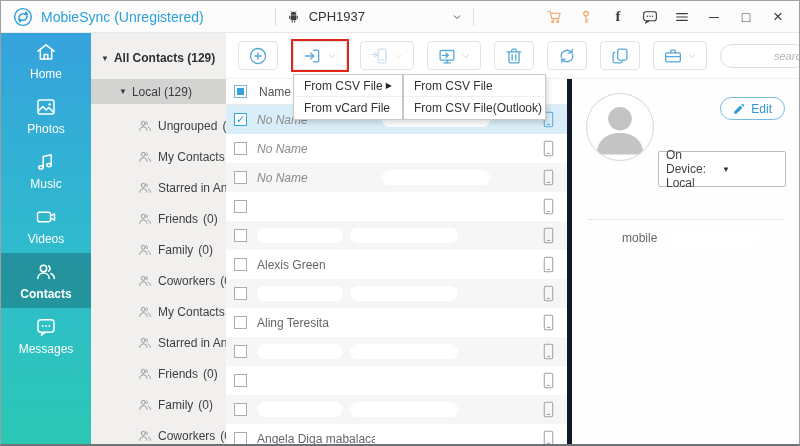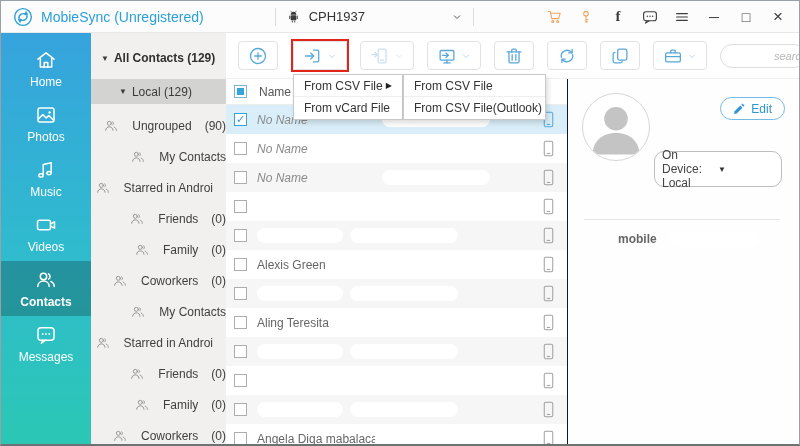--- a/index.html
+++ b/index.html
@@ -19,36 +19,36 @@
   .dev-gap { width:70px; }
   .tb-right { display:flex; align-items:center; gap:14px; padding-right:12px; }
   .tb-btn { display:flex; align-items:center; justify-content:center; width:18px; height:18px; cursor:pointer; }
   .fb-f { font-size:15px; font-weight:bold; color:#3c3c3c; font-family:"Liberation Serif",serif; }
   .winglyph { font-size:14px; color:#3c3c3c; line-height:1; }
 
   
   .body { display:flex; height:413px; }
 
   
-  .sidebar { width:90px; flex:0 0 90px; background:linear-gradient(180deg,#36a3dd 0%,#2fbccd 55%,#2bc7b4 100%); padding-top:8px; }
+  .sidebar { width:90px; flex:0 0 90px; background:linear-gradient(180deg,#36a3dd 0%,#2fbccd 55%,#2bc7b4 100%); padding-top:0; }
   .side-item { height:55px; display:flex; flex-direction:column; align-items:center; justify-content:center; gap:3px; cursor:pointer; }
   .side-item.active { background:rgba(0,0,0,0.22);font-weight:bold; }
   .side-label { color:#fff; font-size:12px; }
   .side-item svg { stroke:#fff; fill:none; stroke-width:1.5; stroke-linecap:round; stroke-linejoin:round; }
 
   
   .groups { width:135px; flex:0 0 135px; background:#f1f0ee; padding-top:12px; overflow:hidden; }
   .grp-root { display:flex; align-items:center; height:26px; padding-left:10px; gap:5px; cursor:pointer; }
   .grp-root .lbl { font-size:12px; font-weight:bold; color:#303030; white-space:nowrap; }
   .caret { font-size:8px; color:#3a3a3a; }
   .grp-local { display:flex; align-items:center; height:25px; margin-top:8px; padding-left:28px; gap:5px;
                background:#d3d3d1; cursor:pointer; }
   .grp-local .lbl { font-size:12px; color:#3c3c3c; white-space:nowrap; }
   .grp-list { margin-top:6px; }
-  .grp-item { display:flex; align-items:center; height:31px; padding-left:46px; gap:13px; cursor:pointer; white-space:nowrap;justify-content:flex-end; }
+  .grp-item { display:flex; align-items:center; height:31px; padding-left:46px; gap:5px; cursor:pointer; white-space:nowrap; }
   .grp-item svg { flex:0 0 16px; stroke:#8f8f8f; fill:none; stroke-width:1.4; stroke-linecap:round; }
   .grp-item .lbl,.grp-item .cnt { font-size:12px; color:#3f3f3f; }
 
   
   .main { flex:1; display:flex; flex-direction:column; min-width:0; }
   .toolbar { height:46px; flex:0 0 46px; display:flex; align-items:center; padding-left:12px;
              border-bottom:1px solid #f0f0f0; }
   .tbtn { height:29px; background:#fff; border:1px solid #e2e2e2; border-radius:4px;
           display:flex; align-items:center; justify-content:center; gap:2px; cursor:pointer;
           padding:0 8px; margin-right:13px; }
@@ -83,32 +83,32 @@
   .cell-name { margin-left:10px; width:118px; font-size:12px; color:#666; white-space:nowrap; overflow:hidden; }
   .cell-name.italic { font-style:italic; color:#8a8a8a; }
   .blob { background:#fff; border-radius:8px; height:15px; }
   .name-blob { margin-left:10px; width:86px; }
   .phone-blob { width:108px; margin-left:7px; }
   .cell-devicon { margin-left:auto; margin-right:12px; display:flex; }
   .cell-devicon svg { stroke:#a0a0a0; fill:none; stroke-width:1.2; }
   .c-row.selected .cell-devicon svg { stroke:#57a7d9; }
 
   
-  .detail { flex:1; position:relative; border-left:1px solid #0f172a; background:#fefefe; }
+  .detail { flex:1; position:relative; border-left:5px solid #0f172a; background:#fefefe; }
   .avatar { position:absolute; left:14px; top:14px; width:68px; height:68px; border-radius:50%;
             border:1px solid #d6d6d6; background:#fff; overflow:hidden; }
   .edit-btn { position:absolute; right:14px; top:18px; height:23px; padding:0 12px; border:1px solid #74b9e4;
               border-radius:12px; background:#fff; display:flex; align-items:center; gap:5px; cursor:pointer; }
   .edit-btn span { color:#2f95d4; font-size:12px; }
   .dev-select { position:absolute; left:86px; top:72px; width:128px; height:23px; border:1px solid #bdbdbd;
-                border-radius:10px; background:#fff; display:flex; align-items:center; padding:17px 7px; cursor:pointer; }
+                border-radius:2px; background:#fff; display:flex; align-items:center; padding:17px 7px; cursor:pointer; }
   .dev-select span { font-size:12px; color:#444; flex:1; }
   .dev-select .arr { font-size:8px; color:#333; }
   .d-divider { position:absolute; left:16px; width:196px; top:140px; height:1px; background:#e6e6e6; }
-  .mob-row { position:absolute; left:50px; top:152px; display:flex; align-items:center; gap:12px;font-weight:bold; }
+  .mob-row { position:absolute; left:50px; top:152px; display:flex; align-items:flex-start; gap:12px; }
   .mob-row .lbl { font-size:12px; color:#666; }
   .mob-row .blob { width:90px; }
 
   
   .menu { position:absolute; top:73px; background:#fff; border:1px solid #c9c9c9;
           box-shadow:2px 3px 5px rgba(0,0,0,.14); z-index:50; }
   .menu1 { left:292px; width:110px; }
   .menu2 { left:402px; width:143px; }
   .m-item { height:22px; display:flex; align-items:center; padding:0 10px; font-size:12px; color:#333;
             cursor:pointer; border-bottom:1px solid #efefef; white-space:nowrap; }

